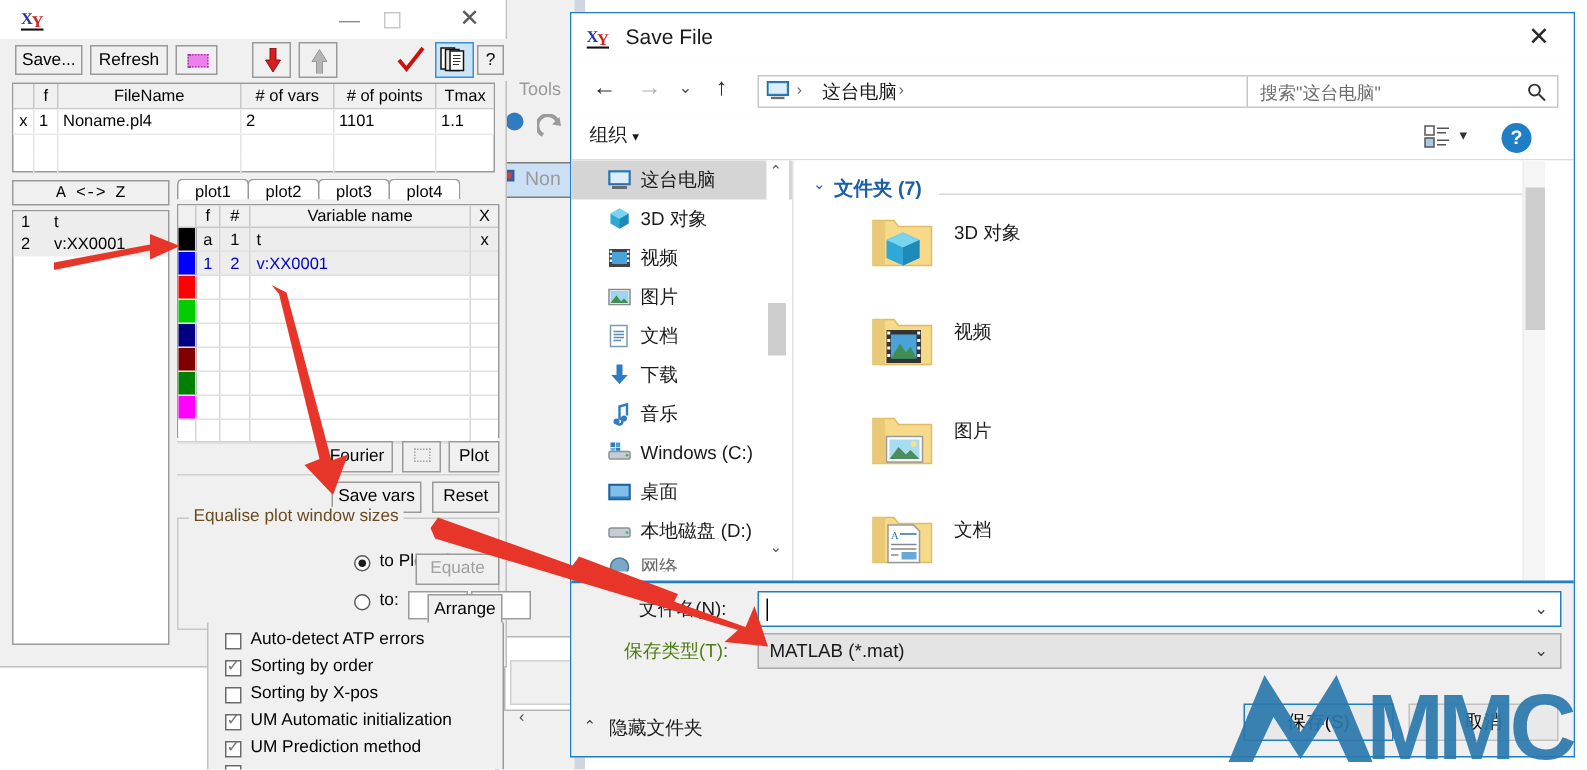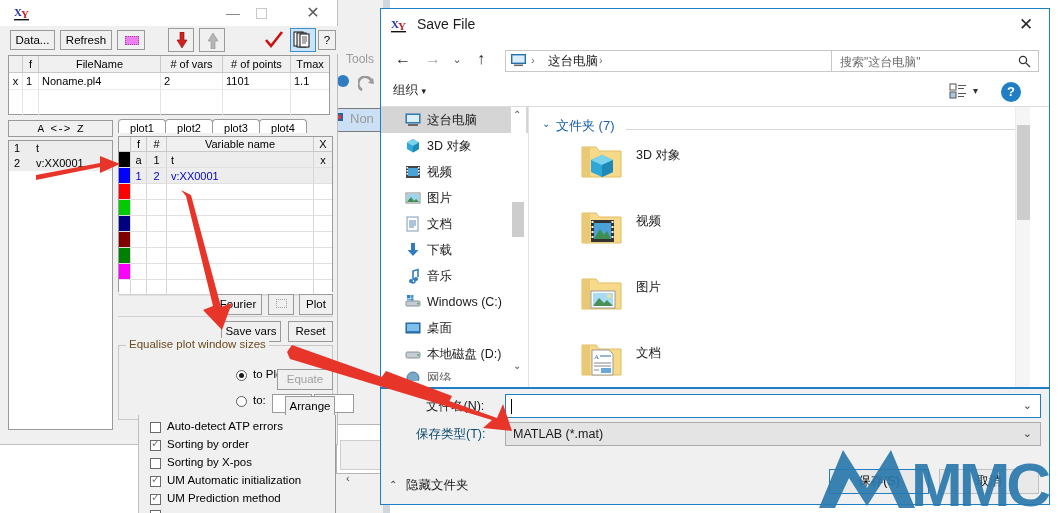--- a/index.html
+++ b/index.html
@@ -171,21 +171,21 @@
   .fitem { position:absolute; width:260px; height:62px; }
   .folder { position:absolute; left:50px; top:4px; width:44px; height:36px; }
   .fname { position:absolute; left:106px; top:8px; font-size:12.5px; color:#1a1a1a; }
   .fl-scroll { position:absolute; left:485px; top:0; width:15px; height:280px; background:#f5f5f5;
       border-left:1px solid #ececec; }
   .fs-thumb { position:absolute; left:1px; top:18px; width:13px; height:95px; background:#cdcdcd; }
 
   .sf-sep { position:absolute; left:0; top:378px; width:668px; height:2px; background:#1f7ec4; }
   .sf-bottom { position:absolute; left:0; top:380px; width:668px; height:115px; background:#f0f0f0; }
   .lbl-fn { position:absolute; left:45px; top:9px; font-size:12.5px; color:#1a1a1a; }
-  .lbl-ft { position:absolute; left:35px; top:37px; font-size:12.5px; color:#0c4a6e; }
+  .lbl-ft { position:absolute; left:35px; top:37px; font-size:12.5px; color:#4d7c0f; }
   .fn-input { position:absolute; left:124px; top:5px; width:536px; height:24px; background:#ffffff;
       border:1px solid #1f7ec4; }
   .fn-caret { position:absolute; left:5px; top:4px; width:1px; height:15px; background:#000; }
   .fn-dd { position:absolute; right:8px; top:4px; font-size:11px; color:#444; }
   .ft-input { position:absolute; left:124px; top:33px; width:536px; height:24px; background:#e4e4e4;
       border:1px solid #aaaaaa; }
   .ft-val { position:absolute; left:7px; top:4px; font-size:12.5px; color:#1a1a1a; }
   .hide-folders { position:absolute; left:25px; top:88px; font-size:12.5px; color:#1a1a1a; }
   .hf-chev { position:absolute; left:8px; top:90px; font-size:10px; color:#3a3a3a; }
   .save-btn { position:absolute; left:448px; top:80px; width:100px; height:25px; background:#e9e9e9;
@@ -240,21 +240,21 @@
         <text x="0" y="12" font-size="11" font-weight="bold" fill="#2233aa" font-family="Liberation Serif, serif">X</text>
         <text x="7" y="14" font-size="11" font-weight="bold" fill="#cc2222" font-family="Liberation Serif, serif">Y</text>
         <rect x="0" y="15" width="15" height="1.4" fill="#111"></rect>
       </svg>
       <div class="pxy-min">—</div>
       <div class="pxy-max"></div>
       <div class="pxy-close">✕</div>
     </div>
 
     <div class="pxy-toolbar"></div>
-    <div class="tb-btn tb-load">Data...</div>
+    <div class="tb-btn tb-load">Save...</div>
     <div class="tb-btn tb-refresh">Refresh</div>
     <div class="tb-btn tb-pink">
       <span class="tb-pinkbox"></span>
     </div>
     <div class="tb-btn tb-down">
       <svg class="arrow-dn" width="14" height="17" viewBox="0 0 14 17">
         <path d="M5 0 h4 v8 h3 l-5 8 l-5 -8 h3 z" fill="#d42020" stroke="#7a1010" stroke-width="0.6"></path>
       </svg>
     </div>
     <div class="tb-btn tb-up">
@@ -600,21 +600,21 @@
         <div class="nav-scroll">
           <span class="ns-up">⌃</span>
           <span class="ns-thumb"></span>
           <span class="ns-dn">⌄</span>
         </div>
       </div>
 
       <div class="sf-filelist">
         <div class="grp-hdr">
           <span class="grp-chev">⌄</span>
-          <span style="margin-left:14px;">文件夹 (7)</span>
+          <span style="margin-left:14px;font-weight:bold;">文件夹 (7)</span>
         </div>
         <div class="grp-line"></div>
 
         <div class="fitem" style="left:0;top:32px;">
           <svg class="folder" viewBox="0 0 44 36">
             <path d="M2 4 h14 l3 4 h22 v26 h-39 z" fill="#f7d98a" stroke="#e0bd63"></path>
             <path d="M2 4 h8 v30 h-8 z" fill="#e9c876"></path>
             <path d="M22 12 L33 17 L33 29 L22 34 L11 29 L11 17 Z" fill="#2fa8d8"></path>
             <path d="M22 12 L33 17 L22 22 L11 17 Z" fill="#7ad4ee"></path>
             <path d="M22 22 L33 17 L33 29 L22 34 Z" fill="#1f8ab8"></path>

